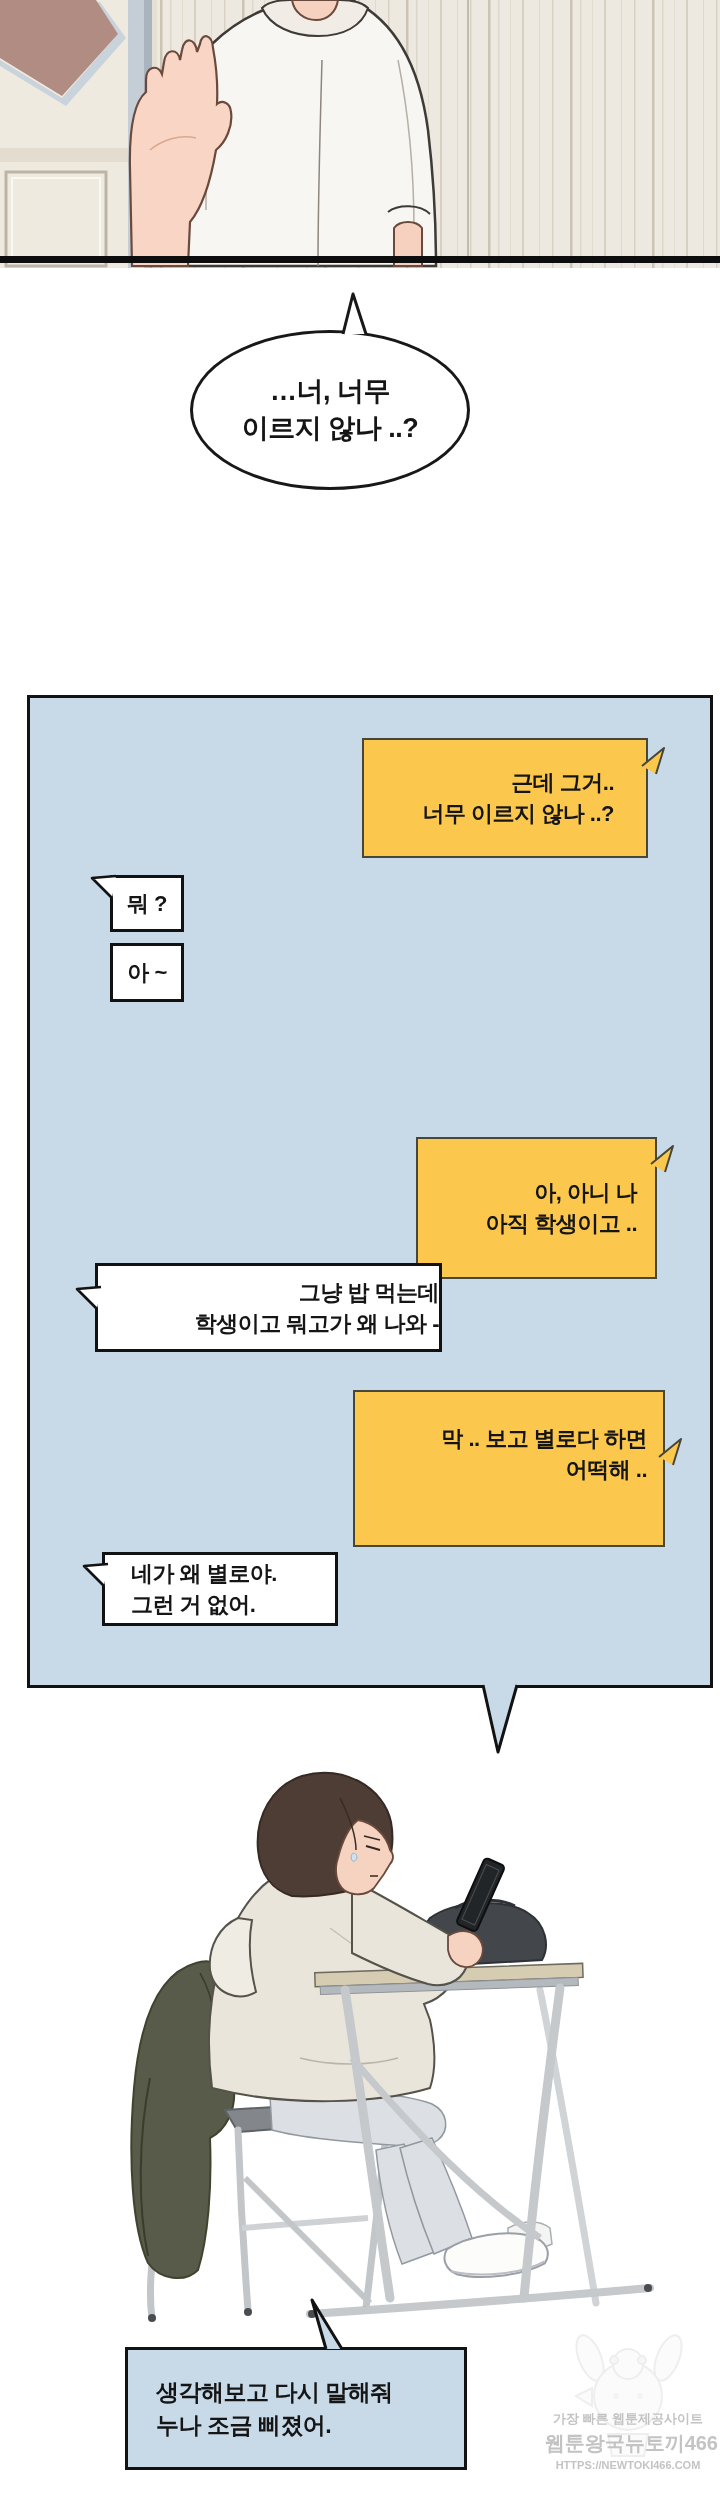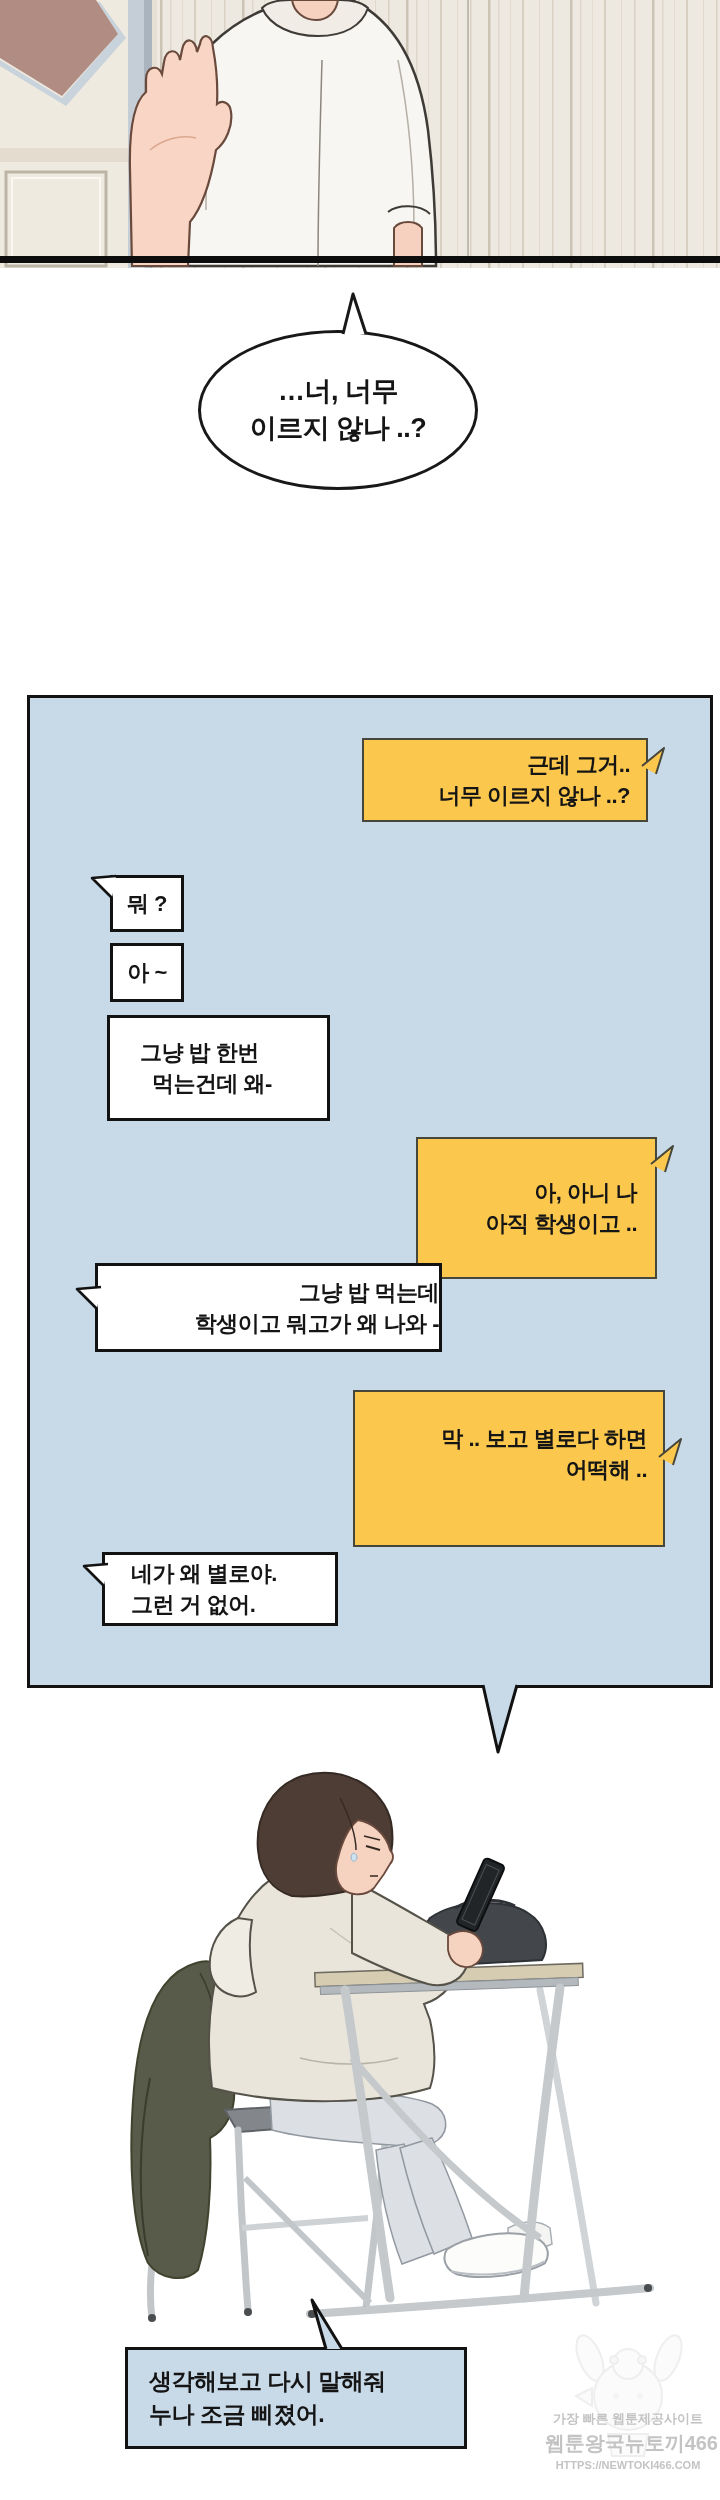--- a/index.html
+++ b/index.html
@@ -14,33 +14,33 @@
   .white-b{background:#ffffff;border:3px solid #121212;}
   .yellow-b{background:#fbc84d;border:2px solid #46463a;}
   .ellipse-b{background:#ffffff;border:3px solid #181818;border-radius:50%;
              align-items:center;font-size:27px;line-height:37px;}
   .blue-b{background:#c8d9e8;border:3px solid #121212;font-size:23px;line-height:33px;}
   .tail{position:absolute;z-index:3;}
   
   .chat-panel{position:absolute;left:27px;top:695px;width:686px;height:993px;
               background:#c8d9e8;border:3px solid #121212;box-sizing:border-box;z-index:1;}
   
-  .b-top{left:198px;top:330px;width:280px;height:160px;justify-content:center;}
-  .b1{left:362px;top:738px;width:286px;height:84px;align-items:flex-end;padding-right:16px;}
+  .b-top{left:190px;top:330px;width:280px;height:160px;justify-content:center;}
+  .b1{left:362px;top:738px;width:286px;height:120px;align-items:flex-end;padding-right:32px;}
   .b2{left:110px;top:875px;width:74px;height:57px;align-items:center;}
   .b3{left:110px;top:943px;width:74px;height:59px;align-items:center;}
   .b4{left:107px;top:1015px;width:223px;height:106px;align-items:flex-start;}
   .b4 .l1{margin-left:30px;} .b4 .l2{margin-left:42px;}
   .b5{left:416px;top:1137px;width:241px;height:142px;align-items:flex-end;padding-right:18px;}
   .b6{left:95px;top:1263px;width:347px;height:89px;align-items:flex-end;}
   .b6 .l1{margin-left:36px;} .b6 .l2{margin-left:18px;}
   .b7{left:353px;top:1390px;width:312px;height:157px;align-items:flex-end;
       justify-content:flex-start;padding-top:31px;padding-right:16px;}
   .b8{left:102px;top:1552px;width:236px;height:74px;align-items:flex-start;padding-left:26px;}
-  .b-bottom{left:125px;top:2347px;width:342px;height:102px;align-items:flex-start;padding-left:21px;}
+  .b-bottom{left:125px;top:2347px;width:342px;height:123px;align-items:flex-start;padding-left:28px;}
   
   .watermark{position:absolute;left:538px;top:2410px;width:180px;text-align:center;
              color:rgba(185,185,185,0.85);font-weight:700;z-index:4;}
   .wm1{font-size:13px;letter-spacing:0px;}
   .wm2{font-size:20px;letter-spacing:0px;margin-top:2px;text-align:right;}
   .wm3{font-size:11px;margin-top:2px;}
 </style>
 </head>
 <body>
 
@@ -122,24 +122,20 @@
   </div>
   <svg class="tail" style="left:90px;top:872px;" width="30" height="28" viewBox="0 0 30 28">
     <path d="M26,4 L2,6 L22,26 Z" fill="#ffffff"></path>
     <path d="M26,4 L2,6 L22,26" fill="none" stroke="#121212" stroke-width="2.6" stroke-linejoin="round"></path>
   </svg>
 
   <div class="bubble white-b b3">
     <div class="ln">아 ~</div>
   </div>
 
-  <div class="bubble white-b b4">
-    <div class="ln l1">그냥 밥 한번</div>
-    <div class="ln l2">먹는건데 왜-</div>
-  </div>
 
   <div class="bubble yellow-b b5">
     <div class="ln">아, 아니 나</div>
     <div class="ln">아직 학생이고 ..</div>
   </div>
   <svg class="tail" style="left:649px;top:1144px;" width="28" height="30" viewBox="0 0 28 30">
     <path d="M2,20 L24,2 L16,28 Z" fill="#fbc84d"></path>
     <path d="M2,20 L24,2 L16,28" fill="none" stroke="#46463a" stroke-width="2" stroke-linejoin="round"></path>
   </svg>
 

